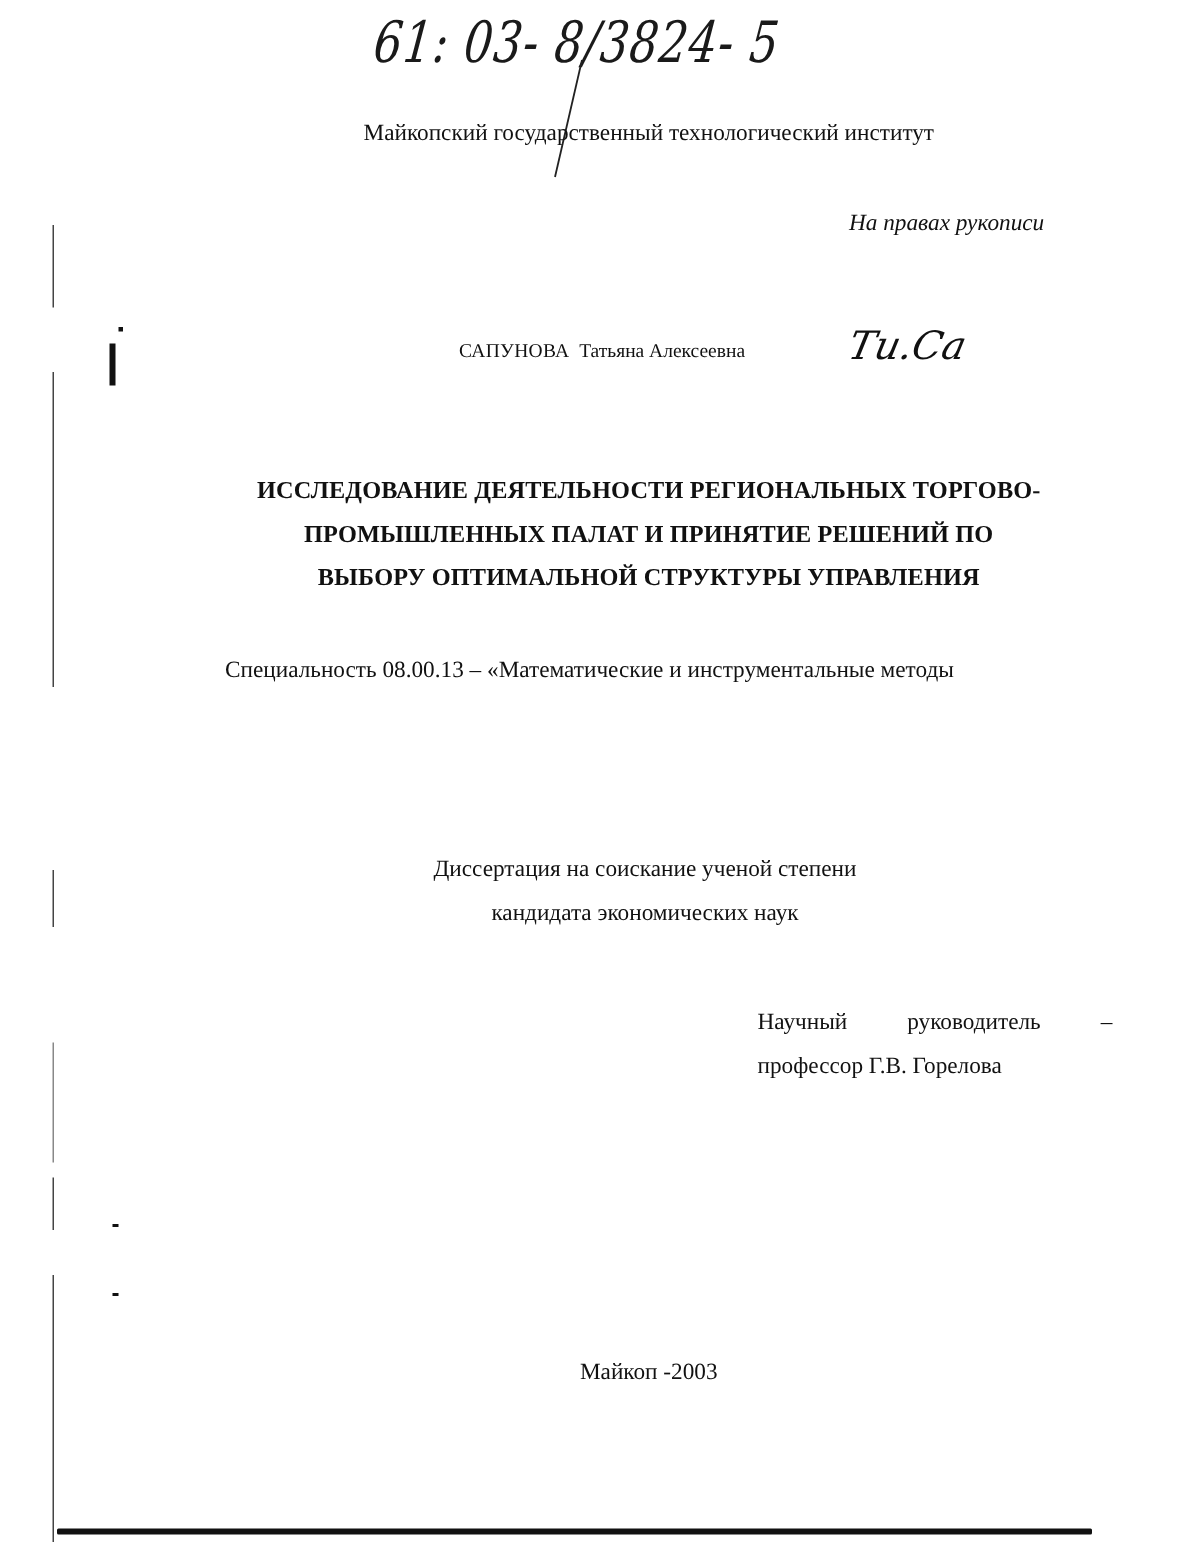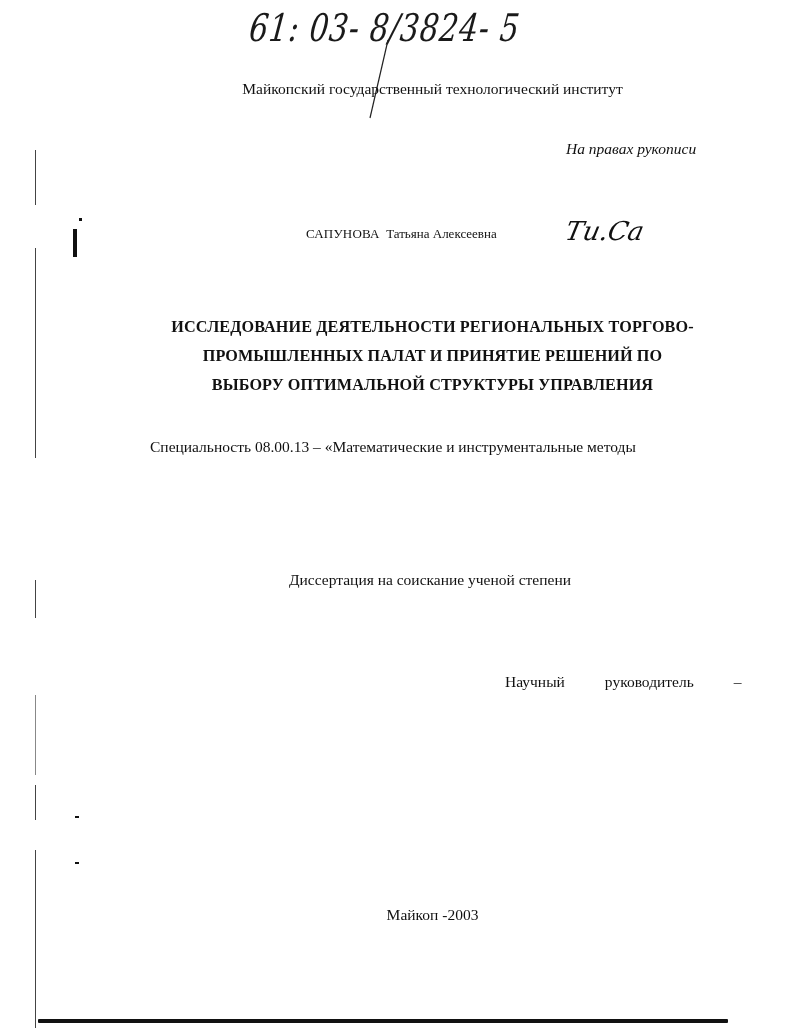--- a/index.html
+++ b/index.html
@@ -151,28 +151,30 @@
   <div>ПРОМЫШЛЕННЫХ ПАЛАТ И ПРИНЯТИЕ РЕШЕНИЙ ПО</div>
   <div>ВЫБОРУ ОПТИМАЛЬНОЙ СТРУКТУРЫ УПРАВЛЕНИЯ</div>
 </div>
 
 <div class="abs speciality">
   <span>Специальность  08.00.13 – «Математические и инструментальные методы</span>
 </div>
 
 <div class="abs dissertation">
   <div>Диссертация на соискание ученой степени</div>
+  <div>кандидата экономических наук</div>
 </div>
 
 <div class="abs advisor">
   <div class="just">
     <span>Научный</span>
     <span>руководитель</span>
     <span>–</span>
   </div>
+  <div>профессор Г.В. Горелова</div>
 </div>
 
 <div class="abs city-year">Майкоп -2003</div>
 
 <div class="abs margin-line" style="top:150px;height:55px;"></div>
 <div class="abs margin-line" style="top:248px;height:210px;"></div>
 <div class="abs margin-line" style="top:580px;height:38px;"></div>
 <div class="abs margin-line" style="top:695px;height:80px;background:#888;"></div>
 <div class="abs margin-line" style="top:785px;height:35px;"></div>
 <div class="abs margin-line" style="top:850px;height:178px;"></div>

